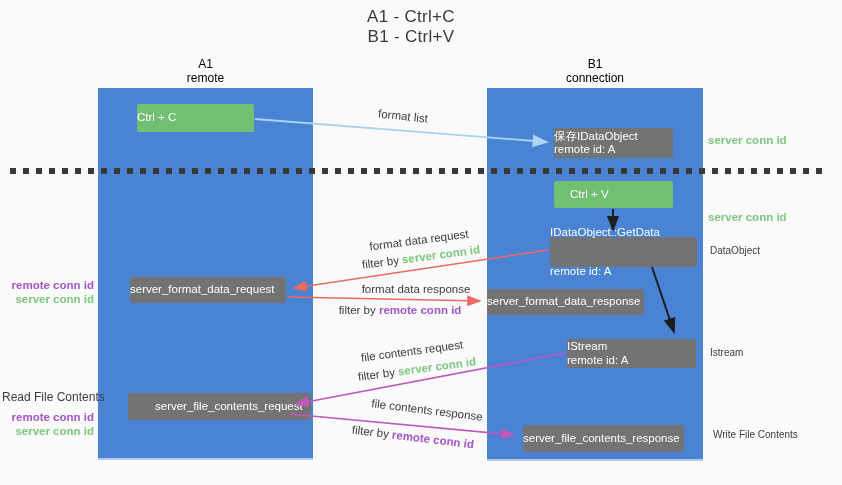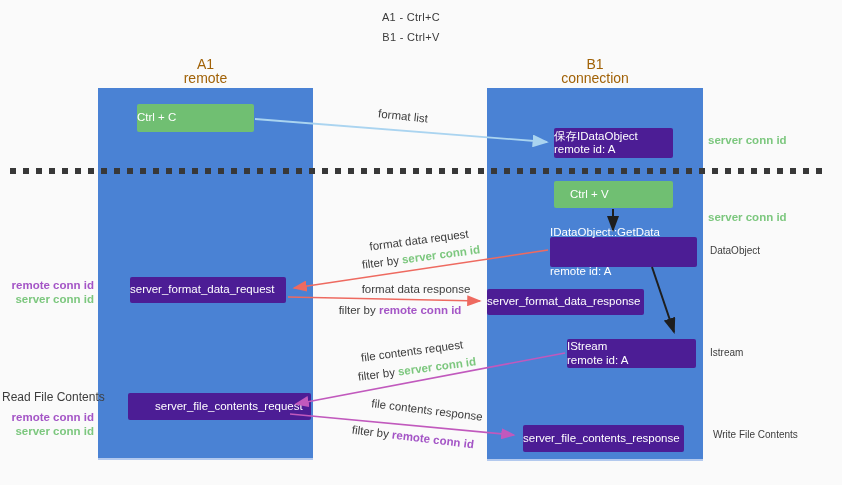--- a/index.html
+++ b/index.html
@@ -5,34 +5,34 @@
   html,body{margin:0;padding:0;}
   body{
     width:842px;height:485px;position:relative;overflow:hidden;
     background:#fafafa;
     font-family:"Liberation Sans", sans-serif;
     color:#3d3d3d;
   }
   .abs{position:absolute;}
   .title{
     left:291px;top:7px;width:240px;text-align:center;
-    font-size:11px;line-height:20px;color:#3a3a3a;letter-spacing:.3px;
+    font-size:17px;line-height:20px;color:#3a3a3a;letter-spacing:.3px;
   }
-  .col-header{top:57px;text-align:center;font-size:14px;line-height:14px;color:#a16207;}
+  .col-header{top:57px;text-align:center;font-size:12px;line-height:14px;color:#000000;}
   .lifeline{
     top:88px;width:215px;height:372px;
     background:#4a82d4;border-bottom:2px solid #b3c9ee;box-sizing:border-box;
   }
   .node{
     display:flex;flex-direction:column;align-items:flex-start;justify-content:center;
     color:#fff;font-size:11.5px;line-height:13.5px;text-align:center;
     border-radius:2px;box-sizing:border-box;white-space:nowrap;
   }
   .green-node{background:#70bf72;}
-  .orange-node{background:#4c1d95;}
+  .orange-node{background:#737373;}
   .divider{
     left:10px;top:168px;width:818px;height:6px;
     background:repeating-linear-gradient(90deg,#383838 0 6px,transparent 6px 13px);
   }
   svg.arrows{left:0;top:0;pointer-events:none;}
   .flabel{
     transform:translate(-50%,-50%) rotate(var(--r,0deg));
     white-space:nowrap;font-size:11.5px;color:#3d3d3d;
   }
   .ann{white-space:nowrap;font-size:10px;color:#3d3d3d;}

